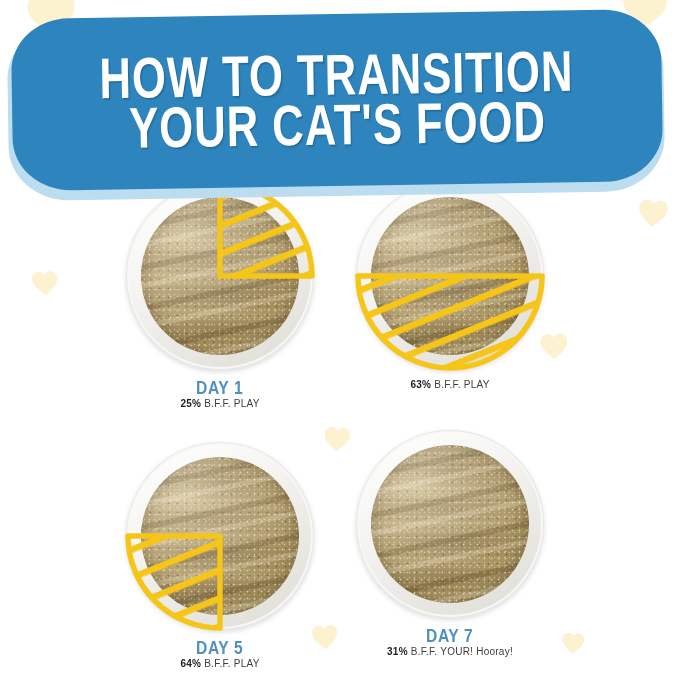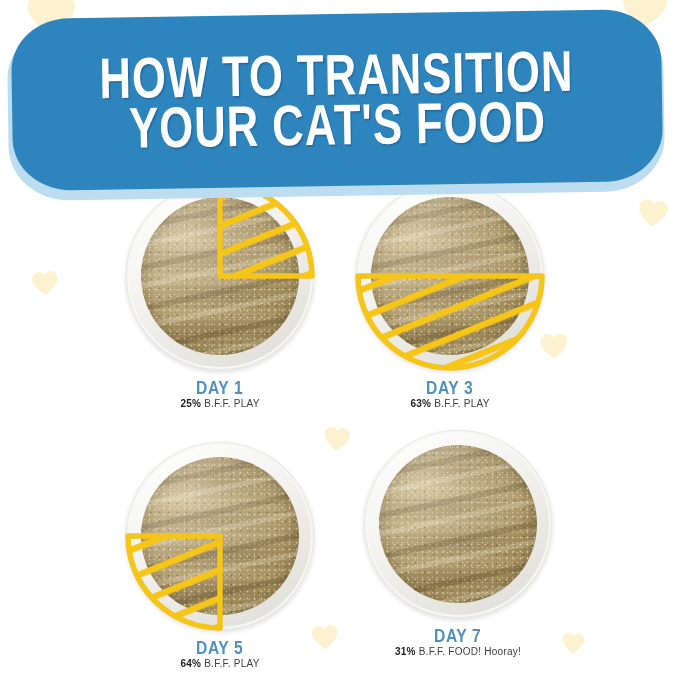--- a/index.html
+++ b/index.html
@@ -91,21 +91,21 @@
     z-index: 2;
   }
   .bowl-cell {
     position: absolute;
     width: 260px;
     text-align: center;
   }
   .bowl-cell.pos-0 { left:  90px; top:   0px; }
   .bowl-cell.pos-1 { left: 320px; top:   0px; }
   .bowl-cell.pos-2 { left:  90px; top: 260px; }
-  .bowl-cell.pos-3 { left: 328px; top: 248px; }
+  .bowl-cell.pos-3 { left: 320px; top: 248px; }
 
   .bowl-wrap {
     position: relative;
     width: 188px;
     height: 188px;
     margin: 0 auto;
   }
 
   
   .bowl {
@@ -311,21 +311,20 @@
                 </pattern>
               </defs>
               <g clip-path="url(#clip-1)">
                 <rect x="0" y="0" width="196" height="196" fill="url(#pat-1)"></rect>
               </g>
               <path d="M 6 98 L 190 98 A 92 92 0 0 1 6 98 Z" fill="none" stroke="#f5c518" stroke-width="5.5" stroke-linejoin="round"></path>
             </svg>
           </div>
         </div>
         <div class="bowl-caption">
-          <div><span class="day-label">DAY 3</span></div>
           <div class="pct-label"><span class="pct-num">63%</span><span class="pct-rest"> B.F.F. PLAY</span></div>
         </div>
       </div>
       <div class="bowl-cell pos-2">
         <div class="bowl-wrap">
           <div class="bowl">
             <div class="bowl-rim">
               <div class="pate"></div>
             </div>
           </div>
@@ -355,18 +354,18 @@
         <div class="bowl-wrap">
           <div class="bowl">
             <div class="bowl-rim">
               <div class="pate"></div>
             </div>
           </div>
           <div class="hatch-overlay"></div>
         </div>
         <div class="bowl-caption">
           <div><span class="day-label">DAY 7</span></div>
-          <div class="pct-label"><span class="pct-num">31%</span><span class="pct-rest"> B.F.F. FOOD!</span><span class="hooray"> Hooray!</span></div>
+          <div class="pct-label"><span class="pct-num">31%</span><span class="pct-rest"> B.F.F. YOUR!</span><span class="hooray"> Hooray!</span></div>
         </div>
       </div>
     </div>
 
 </div>
 
 </body></html>

